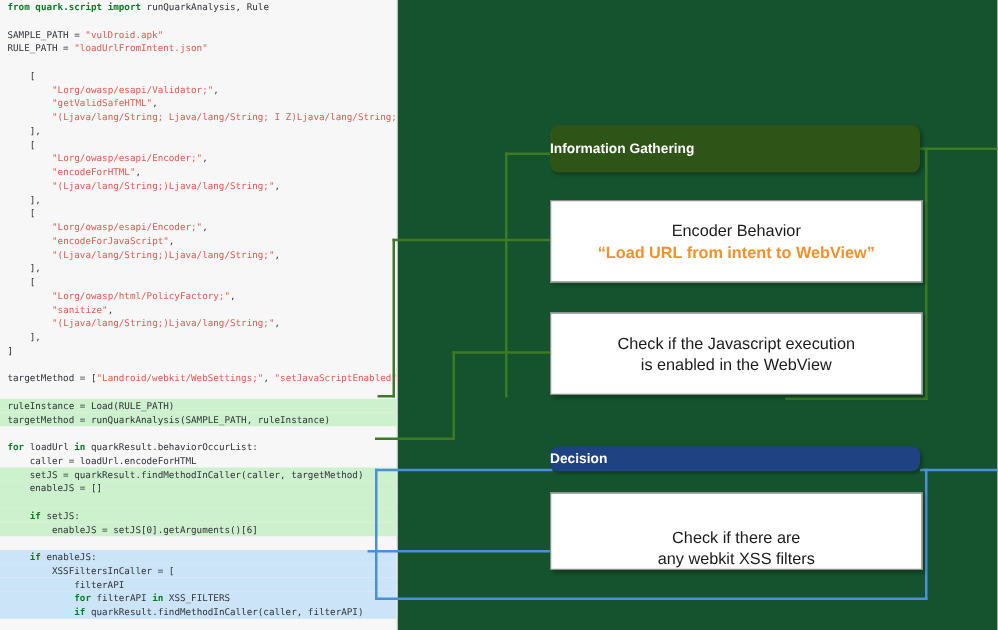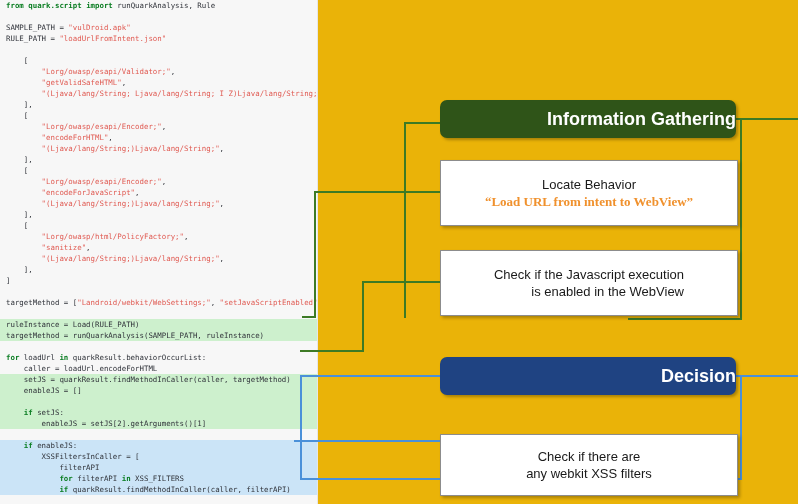--- a/index.html
+++ b/index.html
@@ -1,54 +1,54 @@
 <!DOCTYPE html>
 <html><head>
 <meta charset="utf-8">
 <style>
   html,body{margin:0;padding:0;background:#ffffff;}
   body{width:798px;height:504px;overflow:hidden;
        font-family:"Liberation Sans",sans-serif;}
-  #root{position:relative;width:798px;height:504px;background:#eab308;}
+  #root{position:relative;width:798px;height:504px;background:#14532d;}
 
   
   #code-panel{position:absolute;left:0;top:0;width:318px;height:504px;
               background:#f7f7f7;border-right:1px solid #e6e6e6;
               box-sizing:border-box;overflow:hidden;}
   .code-lines{position:absolute;left:0;top:0;width:318px;}
   .cl{position:relative;height:11px;line-height:11px;
       font-family:"DejaVu Sans Mono","Liberation Mono",monospace;
       font-size:7.4px;white-space:pre;color:#30333a;
       padding-left:6px;box-sizing:border-box;}
   .cl.hl-green{background:#cdf0cd;}
   .cl.hl-blue{background:#cbe4f7;}
   .kw{color:#0a7d22;font-weight:bold;}
   .mod{color:#0a7d22;font-weight:bold;}
   .str{color:#e05a52;}
 
   
   #diagram{position:absolute;left:318px;top:0;width:480px;height:504px;}
 
   .hdr{position:absolute;border-radius:7px;
-       display:flex;align-items:center;justify-content:flex-end;
-       color:#ffffff;font-weight:bold;font-size:18px;
+       display:flex;align-items:center;justify-content:flex-start;
+       color:#ffffff;font-weight:bold;font-size:11px;
        box-shadow:2px 2px 3px rgba(0,0,0,.28);z-index:5;}
   #hdr-info{left:122px;top:100px;width:296px;height:38px;background:#2f5418;}
-  #hdr-dec{left:122px;top:357px;width:296px;height:38px;background:#1f4382;}
+  #hdr-dec{left:122px;top:357px;width:296px;height:20px;background:#1f4382;}
 
   .bx{position:absolute;background:#ffffff;border:1px solid #8c8c8c;
       display:flex;align-items:center;justify-content:center;
       text-align:center;font-size:13px;color:#1a1a1a;line-height:17px;
       box-shadow:2px 2px 3px rgba(0,0,0,.28);z-index:5;}
   #bx-locate{left:122px;top:160px;width:296px;height:64px;}
-  #bx-js{left:122px;top:250px;width:296px;height:64px;text-align:right;}
-  #bx-xss{left:122px;top:434px;width:296px;height:60px;}
+  #bx-js{left:122px;top:250px;width:296px;height:64px;}
+  #bx-xss{left:122px;top:394px;width:296px;height:60px;align-items:flex-end;}
 
   .bx-line1{display:block;}
-  .bx-accent{display:block;color:#f0912d;font-weight:bold;font-family:Liberation Serif, serif;}
+  .bx-accent{display:block;color:#f0912d;font-weight:bold;}
 
   .conn{position:absolute;z-index:1;}
   .g-h{background:#3d7a25;height:2px;}
   .g-v{background:#3d7a25;width:2px;}
   .b-h{background:#4a90d9;height:2px;}
   .b-v{background:#4a90d9;width:2px;}
 </style>
 </head>
 <body>
 
@@ -87,21 +87,21 @@
         <div class="cl">&nbsp;</div>
         <div class="cl hl-green">ruleInstance = Load(RULE_PATH)</div>
         <div class="cl hl-green">targetMethod = runQuarkAnalysis(SAMPLE_PATH, ruleInstance)</div>
         <div class="cl">&nbsp;</div>
         <div class="cl"><span class="kw">for</span> loadUrl <span class="kw">in</span> quarkResult.behaviorOccurList:</div>
         <div class="cl">    caller = loadUrl.encodeForHTML</div>
         <div class="cl hl-green">    setJS = quarkResult.findMethodInCaller(caller, targetMethod)</div>
         <div class="cl hl-green">    enableJS = []</div>
         <div class="cl hl-green">&nbsp;</div>
         <div class="cl hl-green">    <span class="kw">if</span> setJS:</div>
-        <div class="cl hl-green">        enableJS = setJS[2].getArguments()[1]</div>
+        <div class="cl hl-green">        enableJS = setJS[0].getArguments()[6]</div>
         <div class="cl">&nbsp;</div>
         <div class="cl hl-blue">    <span class="kw">if</span> enableJS:</div>
         <div class="cl hl-blue">        XSSFiltersInCaller = [</div>
         <div class="cl hl-blue">            filterAPI</div>
         <div class="cl hl-blue">            <span class="kw">for</span> filterAPI <span class="kw">in</span> XSS_FILTERS</div>
         <div class="cl hl-blue">            <span class="kw">if</span> quarkResult.findMethodInCaller(caller, filterAPI)</div>
       </div>
   </div>
 
   <div id="diagram">
@@ -129,21 +129,21 @@
     <div id="hdr-info" class="hdr">
       <span>Information Gathering</span>
     </div>
 
     <div id="hdr-dec" class="hdr">
       <span>Decision</span>
     </div>
 
     <div id="bx-locate" class="bx">
       <div>
-        <span class="bx-line1">Locate Behavior</span>
+        <span class="bx-line1">Encoder Behavior</span>
         <span class="bx-accent">“Load URL from intent to WebView”</span>
       </div>
     </div>
 
     <div id="bx-js" class="bx">
       <div>
         <span class="bx-line1">Check if the Javascript execution</span>
         <span class="bx-line1">is enabled in the WebView</span>
       </div>
     </div>

